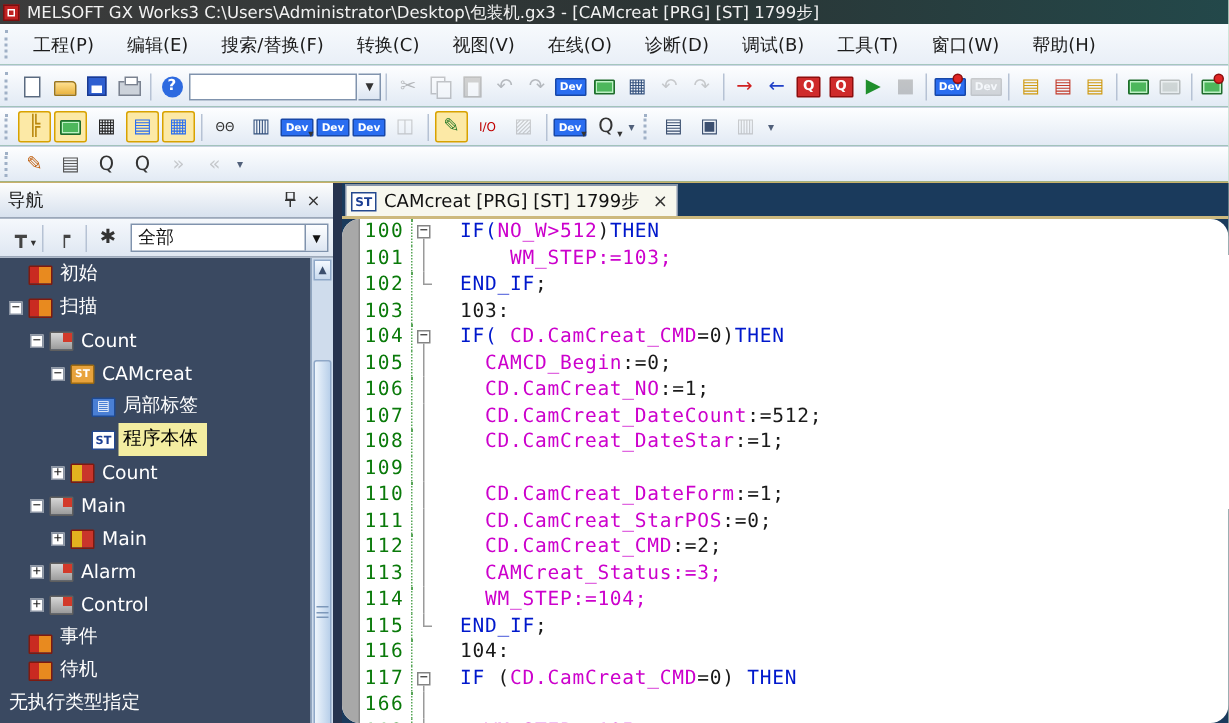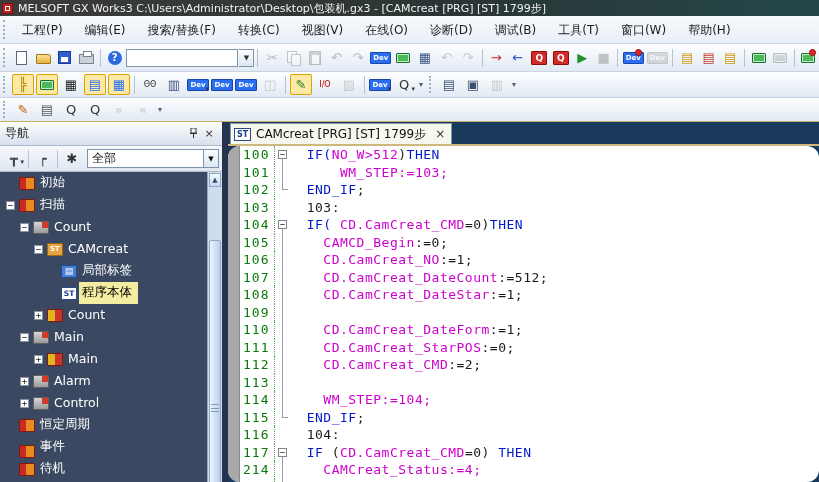--- a/index.html
+++ b/index.html
@@ -436,25 +436,20 @@
             <div class="trow" style="padding-left: 20px;">
               <span class="texp">+</span>
               <span class="ticon ti-prog"></span>
               <span class="tlabel">Alarm</span>
             </div>
             <div class="trow" style="padding-left: 20px;">
               <span class="texp">+</span>
               <span class="ticon ti-prog"></span>
               <span class="tlabel">Control</span>
             </div>
-            <div class="trow" style="padding-left: 6px;">
-              <span class="texp none"></span>
-              <span class="ticon ti-pou"></span>
-              <span class="tlabel">恒定周期</span>
-            </div>
             <div class="trow" style="padding-left: 6px; align-items: flex-end;">
               <span class="texp none"></span>
               <span class="ticon ti-pou"></span>
               <span class="tlabel">事件</span>
             </div>
             <div class="trow" style="padding-left: 6px;">
               <span class="texp none"></span>
               <span class="ticon ti-pou"></span>
               <span class="tlabel">待机</span>
             </div>
@@ -573,20 +568,21 @@
               <span class="cfold">
                 <span class="fv full"></span>
               </span>
               <span class="ctext"><span class="tk-pl">    </span><span class="tk-id">CD.CamCreat_CMD</span><span class="tk-pl">:=2;</span></span>
             </div>
             <div class="crow">
               <span class="cln">113</span>
               <span class="cfold">
                 <span class="fv full"></span>
               </span>
+              <span class="ctext"><span class="tk-pl">    </span><span class="tk-id">CAMCreat_Status:=3;</span></span>
             </div>
             <div class="crow">
               <span class="cln">114</span>
               <span class="cfold">
                 <span class="fv full"></span>
               </span>
               <span class="ctext"><span class="tk-pl">    </span><span class="tk-id">WM_STEP:=104;</span></span>
             </div>
             <div class="crow">
               <span class="cln">115</span>
@@ -603,25 +599,25 @@
             </div>
             <div class="crow">
               <span class="cln">117</span>
               <span class="cfold">
                 <span class="fbox">−</span>
                 <span class="fv lower"></span>
               </span>
               <span class="ctext"><span class="tk-pl">  </span><span class="tk-kw">IF </span><span class="tk-pl">(</span><span class="tk-id">CD.CamCreat_CMD</span><span class="tk-pl">=0) </span><span class="tk-kw">THEN</span></span>
             </div>
             <div class="crow">
-              <span class="cln">214</span>
-              <span class="cfold">
-                <span class="fv full"></span>
-              </span>
-              <span class="ctext"><span class="tk-pl">    </span><span class="tk-id">CAMCreat_Status:=4;</span></span>
+              <span class="cln">166</span>
+              <span class="cfold">
+                <span class="fv full"></span>
+              </span>
+              <span class="ctext"><span class="tk-pl">    </span></span>
             </div>
             <div class="crow">
               <span class="cln">119</span>
               <span class="cfold">
                 <span class="fv full"></span>
               </span>
               <span class="ctext"><span class="tk-pl">    </span><span class="tk-id">WM_STEP:=105;</span></span>
             </div>
           </div>
       </div>

